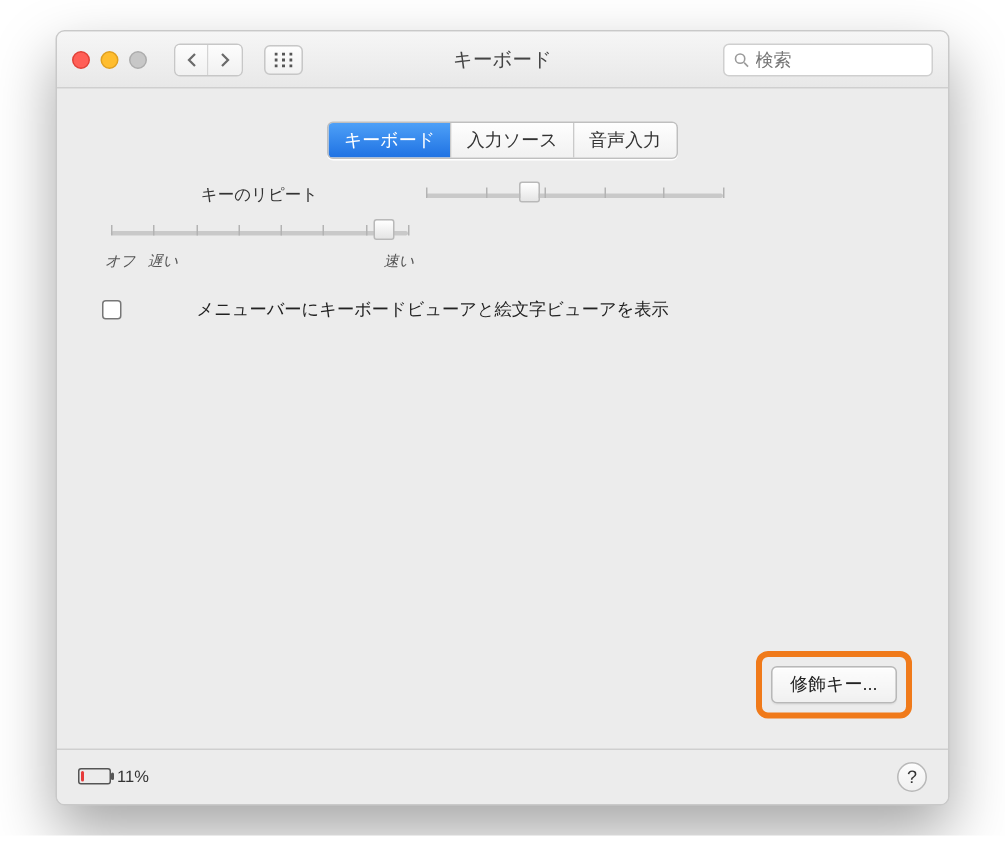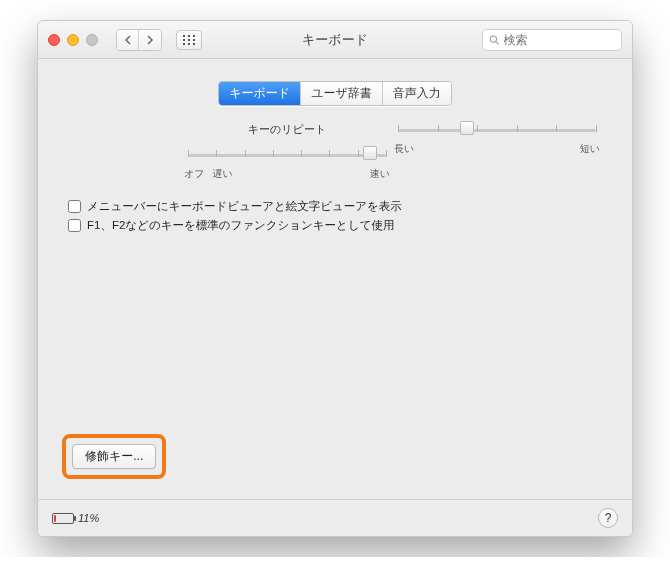--- a/index.html
+++ b/index.html
@@ -81,67 +81,67 @@
     padding: 3px 10px; font-size:12px;
     background:linear-gradient(#fefefe,#f1f1f1);
     border-right:1px solid #cacaca; color:#333;
   }
   .seg-tabs .tab:last-child{border-right:none;}
   .seg-tabs .tab.active {
     background:linear-gradient(#4ea0f7,#1f72e3);
     color:#fff;
   }
   .sliders-row {
-    display:flex; justify-content:flex-end; padding: 0 10px 10px;
+    display:flex; justify-content:flex-start; padding: 0 10px 10px;
   }
   .slider-block { width: 210px; text-align:center; }
   .slider-label { font-size:11px; color:#333; margin-bottom:10px;}
   .track {
     position:relative; height: 16px; margin: 0 6px;
   }
   .rail {
     position:absolute; top:7px; left:0; right:0; height:3px;
     background:#c9c9c9; border-radius:2px;
   }
   .ticks { position:absolute; top:3px; left:0; right:0; height:10px;}
   .tick { position:absolute; width:1px; height:7px; background:#b3b3b3; top:0;}
   .knob {
     position:absolute; top:-1px; width:14px; height:14px;
     background:linear-gradient(#fff,#e5e5e5);
     border:1px solid #b9b9b9; border-radius:2px;
     transform:translateX(-50%);
   }
-  .scale-labels { display:flex; justify-content:space-between; font-size:10px; color:#555; margin-top:4px; padding:0 2px;}
+  .scale-labels { display:flex; justify-content:space-between; font-size:10px; color:#555; margin-top:4px; padding:0 2px;font-style:italic;}
   .scale-labels .left-pair{display:flex;gap:8px;}
   .checks { padding: 6px 10px 0; }
   .check-row { display:flex; align-items:flex-start; gap:6px; padding:2px 0;}
   .check-row input[type=checkbox]{ margin-top:1px;}
-  .check-row label{ font-size:11.5px; color:#222;}
+  .check-row label{ font-size:11.5px; color:#222;margin-left:44px;}
   .hint { font-size:10px; color:#555; padding-left:20px; margin-top:2px;}
   .spacer{flex:1;}
-  .mod-row { display:flex; padding: 6px 4px 10px;}
+  .mod-row { display:flex; justify-content:flex-end; padding: 6px 4px 10px;}
   .hl-box {
     border:4px solid #f07a1a; border-radius:8px; padding:6px;
   }
   .btn {
     font-size:12px; padding:3px 12px;
     background:linear-gradient(#fdfdfd,#f0f0f0);
     border:1px solid #b8b8b8; border-radius:4px;
     box-shadow: 0 1px 0 #fff inset, 0 1px 1px rgba(0,0,0,0.05);
     color:#222;
   }
   .bottom-bar {
     border-top:1px solid #cfcfcf;
     background:#ececec;
     padding:8px 14px;
     display:flex; align-items:center; gap:10px;
     font-size:11px;
   }
   .battery {
-    display:inline-flex;align-items:center;gap:4px;font-style:italic;
+    display:inline-flex;gap:4px;
   }
   .bat-icon {
     width:22px;height:11px;border:1px solid #555;border-radius:2px;position:relative;
   }
   .bat-icon::after{content:"";position:absolute;right:-3px;top:2px;width:2px;height:5px;background:#555;border-radius:1px;}
   .bat-fill{position:absolute;left:1px;top:1px;bottom:1px;width:11%;background:#e63b3b;border-radius:1px;}
   .bottom-bar .right{margin-left:auto;display:flex;gap:8px;align-items:center;}
   .help-btn{
     width:20px;height:20px;border-radius:50%;
     border:1px solid #b8b8b8;background:linear-gradient(#fdfdfd,#f0f0f0);
@@ -192,21 +192,21 @@
           <line x1="8" y1="8" x2="11" y2="11" stroke="#9b9b9b" stroke-width="1.2"></line>
         </svg>
       <input type="text" placeholder="検索" style="">
     </div>
   </div>
 
   <div class="content">
 
     <div class="seg-tabs" id="seg-tabs">
         <div class="tab active">キーボード</div>
-        <div class="tab">ユーザ辞書</div>
+        <div class="tab">入力ソース</div>
         <div class="tab">音声入力</div>
       </div>
 
     <div class="sliders-row">
       <div class="slider-block">
         <div class="slider-label">キーのリピート</div>
         <div class="track">
           <div class="rail"></div>
           <div class="ticks" id="ticks-repeat">
               <div class="tick" style="left: 0%;"></div>
@@ -235,35 +235,27 @@
           <div class="ticks" id="ticks-delay">
               <div class="tick" style="left: 0%;"></div>
               <div class="tick" style="left: 20%;"></div>
               <div class="tick" style="left: 40%;"></div>
               <div class="tick" style="left: 60%;"></div>
               <div class="tick" style="left: 80%;"></div>
               <div class="tick" style="left: 100%;"></div>
             </div>
           <div class="knob" id="knob-delay" style="left: 35%;"></div>
         </div>
-        <div class="scale-labels">
-          <span>長い</span>
-          <span>短い</span>
-        </div>
       </div>
     </div>
 
     <div class="checks">
       <div class="check-row">
         <input type="checkbox" style="">
         <label>メニューバーにキーボードビューアと絵文字ビューアを表示</label>
-      </div>
-      <div class="check-row">
-        <input type="checkbox" style="">
-        <label>F1、F2などのキーを標準のファンクションキーとして使用</label>
       </div>
     </div>
 
     <div class="spacer"></div>
 
     <div class="mod-row">
       <div class="hl-box">
         <button class="btn">修飾キー...</button>
       </div>
     </div>

